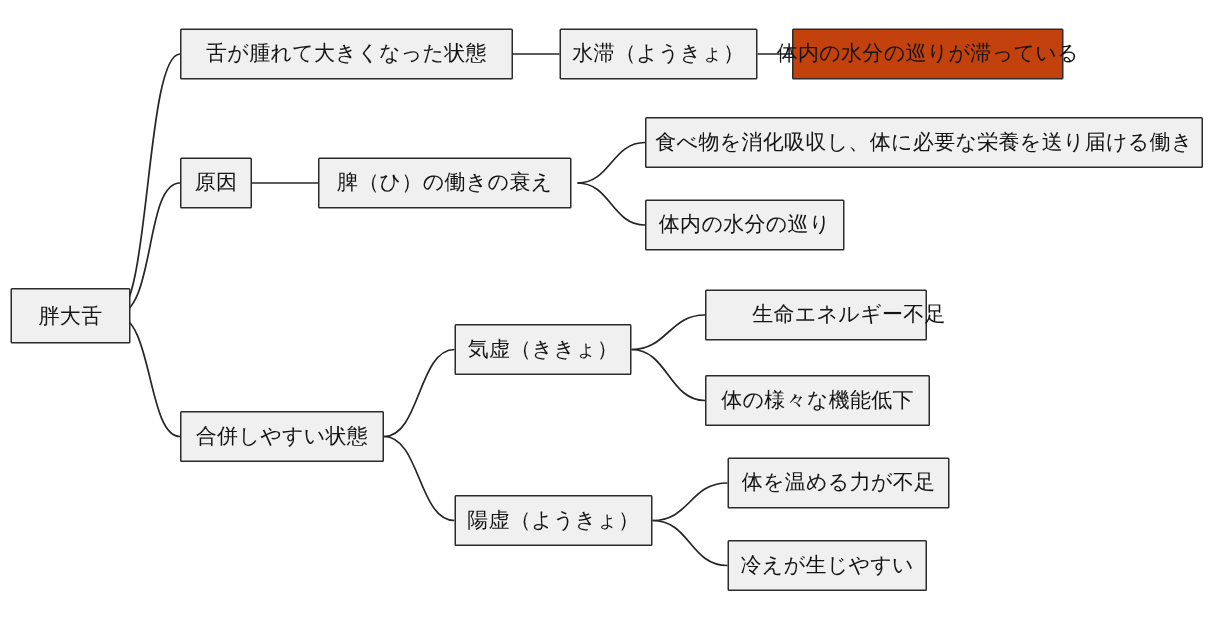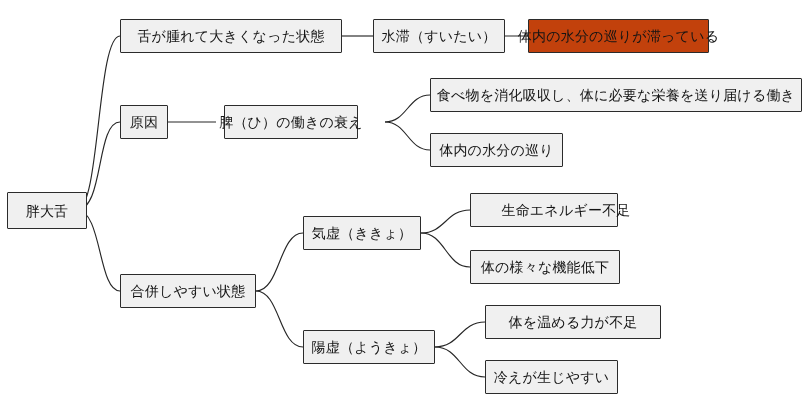--- a/index.html
+++ b/index.html
@@ -67,29 +67,29 @@
       <path class="edge" d="M 435,347 C 460,347 460,377 485,377" stroke="#262626"></path>
     </svg>
   <div id="node-layer">
       <div class="node" style="left: 7px; top: 192px; width: 80px; height: 37px; background: rgb(240, 240, 240); border-color: rgb(43, 43, 43);">
         <span>胖大舌</span>
       </div>
       <div class="node" style="left: 120px; top: 19px; width: 222px; height: 34px; background: rgb(240, 240, 240); border-color: rgb(43, 43, 43);">
         <span>舌が腫れて大きくなった状態</span>
       </div>
       <div class="node" style="left: 373px; top: 19px; width: 132px; height: 34px; background: rgb(240, 240, 240); border-color: rgb(43, 43, 43);">
-        <span>水滞（すいたい）</span>
+        <span>水滞（ようきょ）</span>
       </div>
       <div class="node" style="left: 528px; top: 19px; width: 181px; height: 34px; background: #c2410c; border-color: rgb(43, 43, 43);">
         <span>体内の水分の巡りが滞っている</span>
       </div>
       <div class="node" style="left: 120px; top: 105px; width: 48px; height: 34px; background: rgb(240, 240, 240); border-color: rgb(43, 43, 43);">
         <span>原因</span>
       </div>
-      <div class="node" style="left: 224px; top: 105px; width: 134px; height: 34px; background: rgb(240, 240, 240); border-color: rgb(43, 43, 43);">
+      <div class="node" style="left: 212px; top: 105px; width: 169px; height: 34px; background: rgb(240, 240, 240); border-color: rgb(43, 43, 43);">
         <span>脾（ひ）の働きの衰え</span>
       </div>
       <div class="node" style="left: 430px; top: 78px; width: 372px; height: 34px; background: rgb(240, 240, 240); border-color: rgb(43, 43, 43);">
         <span>食べ物を消化吸収し、体に必要な栄養を送り届ける働き</span>
       </div>
       <div class="node" style="left: 430px; top: 133px; width: 133px; height: 34px; background: rgb(240, 240, 240); border-color: rgb(43, 43, 43);">
         <span>体内の水分の巡り</span>
       </div>
       <div class="node" style="left: 120px; top: 274px; width: 136px; height: 34px; background: rgb(240, 240, 240); border-color: rgb(43, 43, 43);">
         <span>合併しやすい状態</span>
@@ -99,20 +99,20 @@
       </div>
       <div class="node" style="left: 470px; top: 193px; width: 148px; height: 34px; background: rgb(240, 240, 240); border-color: rgb(43, 43, 43); padding-left: 44px;">
         <span>生命エネルギー不足</span>
       </div>
       <div class="node" style="left: 470px; top: 250px; width: 150px; height: 34px; background: rgb(240, 240, 240); border-color: rgb(43, 43, 43);">
         <span>体の様々な機能低下</span>
       </div>
       <div class="node" style="left: 303px; top: 330px; width: 132px; height: 34px; background: rgb(240, 240, 240); border-color: rgb(43, 43, 43);">
         <span>陽虚（ようきょ）</span>
       </div>
-      <div class="node" style="left: 485px; top: 305px; width: 176px; height: 34px; background: rgb(240, 240, 240); border-color: rgb(43, 43, 43);">
+      <div class="node" style="left: 485px; top: 305px; width: 148px; height: 34px; background: rgb(240, 240, 240); border-color: rgb(43, 43, 43);">
         <span>体を温める力が不足</span>
       </div>
       <div class="node" style="left: 485px; top: 360px; width: 133px; height: 34px; background: rgb(240, 240, 240); border-color: rgb(43, 43, 43);">
         <span>冷えが生じやすい</span>
       </div>
     </div>
 </div>
 
 </body></html>

